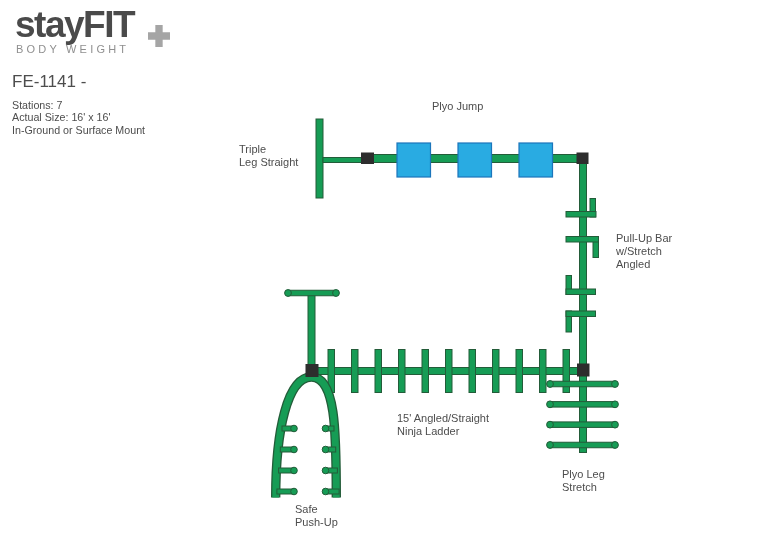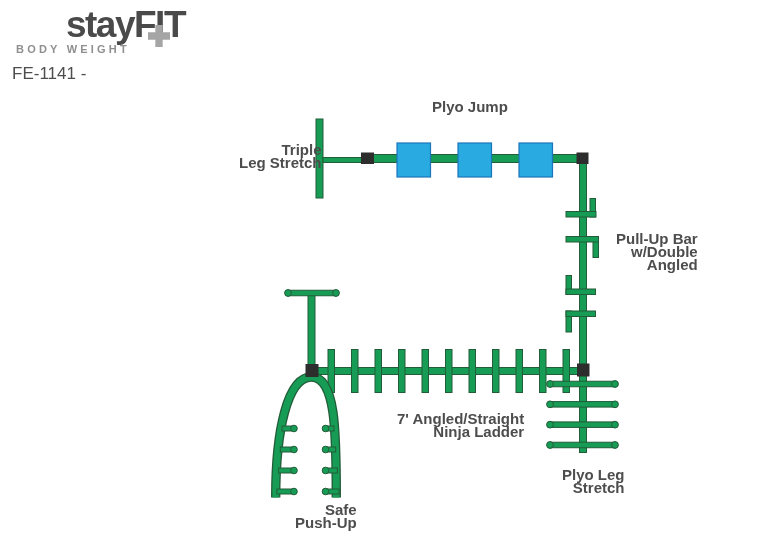--- a/index.html
+++ b/index.html
@@ -1,64 +1,67 @@
 <!DOCTYPE html>
 <html style="--equipment-green: #169c55; --equipment-green-dark: #235c39; --pad-blue: #29abe2; --pad-blue-dark: #1b75bb; --connector-black: #2d2d2d; --text-gray: #4d4d4d; --logo-dark: #4a4a4a; --logo-gray: #8f8f8f; --logo-plus-gray: #a5a5a5;"><head>
 <meta charset="utf-8">
 <style>
   html,body{margin:0;padding:0;}
   body{
     width:768px;height:548px;background:#ffffff;position:relative;overflow:hidden;
     font-family:"Liberation Sans", sans-serif;
   }
-  .sheet{position:absolute;inset:0;text-align:right;}
+  .sheet{position:absolute;inset:0;}
 
   
   .logo{position:absolute;left:15px;top:6px;width:170px;height:55px;}
   .brand{white-space:nowrap;line-height:38px;height:38px;letter-spacing:-1.5px;
          font-weight:bold;color:var(--logo-dark);}
   .brand .stay{font-size:37px;}
   .brand .fit{font-size:37px;}
-  .subtitle{position:absolute;left:1px;top:37px;font-size:11px;font-weight:bold;
+  .subtitle{position:absolute;left:1px;top:37px;font-size:11px;font-weight:normal;
             letter-spacing:3.2px;color:var(--logo-gray);white-space:nowrap;}
   .plus{position:absolute;left:133px;top:19px;}
   .plus path{fill:var(--logo-plus-gray);}
 
   
   .info{position:absolute;left:12px;top:64px;color:var(--text-gray);}
-  .model{font-size:17px;line-height:19px;margin:0 0 8px 0;}
+  .model{font-size:17px;line-height:19px;margin:8px 0 8px 0;}
   .spec{font-size:10.7px;line-height:12.4px;}
 
   
   .diagram{position:absolute;left:0;top:0;width:768px;height:548px;}
   .gbar{fill:var(--equipment-green);stroke:var(--equipment-green-dark);stroke-width:1;}
   .ball{fill:var(--equipment-green);stroke:var(--equipment-green-dark);stroke-width:1;}
   .pad{fill:var(--pad-blue);stroke:var(--pad-blue-dark);stroke-width:1.2;}
   .conn{fill:var(--connector-black);}
   .arch-out{fill:none;stroke:var(--equipment-green-dark);stroke-width:9.4;}
   .arch-in{fill:none;stroke:var(--equipment-green);stroke-width:6.8;}
 
   
-  .lbl{position:absolute;font-size:15px;line-height:13px;color:var(--text-gray);white-space:nowrap;font-weight:bold;}
+  .lbl{position:absolute;font-size:11px;line-height:13px;color:var(--text-gray);white-space:nowrap;}
 </style>
 </head>
 <body>
 
 <div class="sheet">
 
   <header class="logo">
     <div class="brand"><span class="stay">stay</span><span class="fit">FIT</span></div>
     <div class="subtitle">BODY WEIGHT</div>
     <svg class="plus" width="22" height="22" viewBox="0 0 21 21">
         <path d="M7 0 H14 V7 H21 V14 H14 V21 H7 V14 H0 V7 H7 Z"></path>
       </svg>
   </header>
 
   <section class="info">
     <div class="model">FE-1141 -</div>
+    <div class="spec">Stations: 7</div>
+    <div class="spec">Actual Size: 16' x 16'</div>
+    <div class="spec">In-Ground or Surface Mount</div>
   </section>
 
   <svg class="diagram" viewBox="0 0 768 548">
 
     <g>
       <rect class="gbar" x="316" y="119" width="7" height="79"></rect>
       <rect class="gbar" x="323" y="157.5" width="39" height="5"></rect>
     </g>
 
     <g>
@@ -159,29 +162,29 @@
       <rect class="conn" x="305.5" y="364" width="13" height="13"></rect>
       <rect class="conn" x="577" y="363.5" width="12.5" height="13"></rect>
     </g>
   </svg>
 
   <div class="lbl" style="left:432px;top:100px">
     <div>Plyo Jump</div>
   </div>
   <div class="lbl" style="left:239px;top:143px">
     <div>Triple</div>
-    <div>Leg Stretch</div>
+    <div>Leg Straight</div>
   </div>
   <div class="lbl" style="left:616px;top:232px">
     <div>Pull-Up Bar</div>
-    <div>w/Double</div>
+    <div>w/Stretch</div>
     <div>Angled</div>
   </div>
   <div class="lbl" style="left:397px;top:412px">
-    <div>7' Angled/Straight</div>
+    <div>15' Angled/Straight</div>
     <div>Ninja Ladder</div>
   </div>
   <div class="lbl" style="left:295px;top:503px">
     <div>Safe</div>
     <div>Push-Up</div>
   </div>
   <div class="lbl" style="left:562px;top:468px">
     <div>Plyo Leg</div>
     <div>Stretch</div>
   </div>

